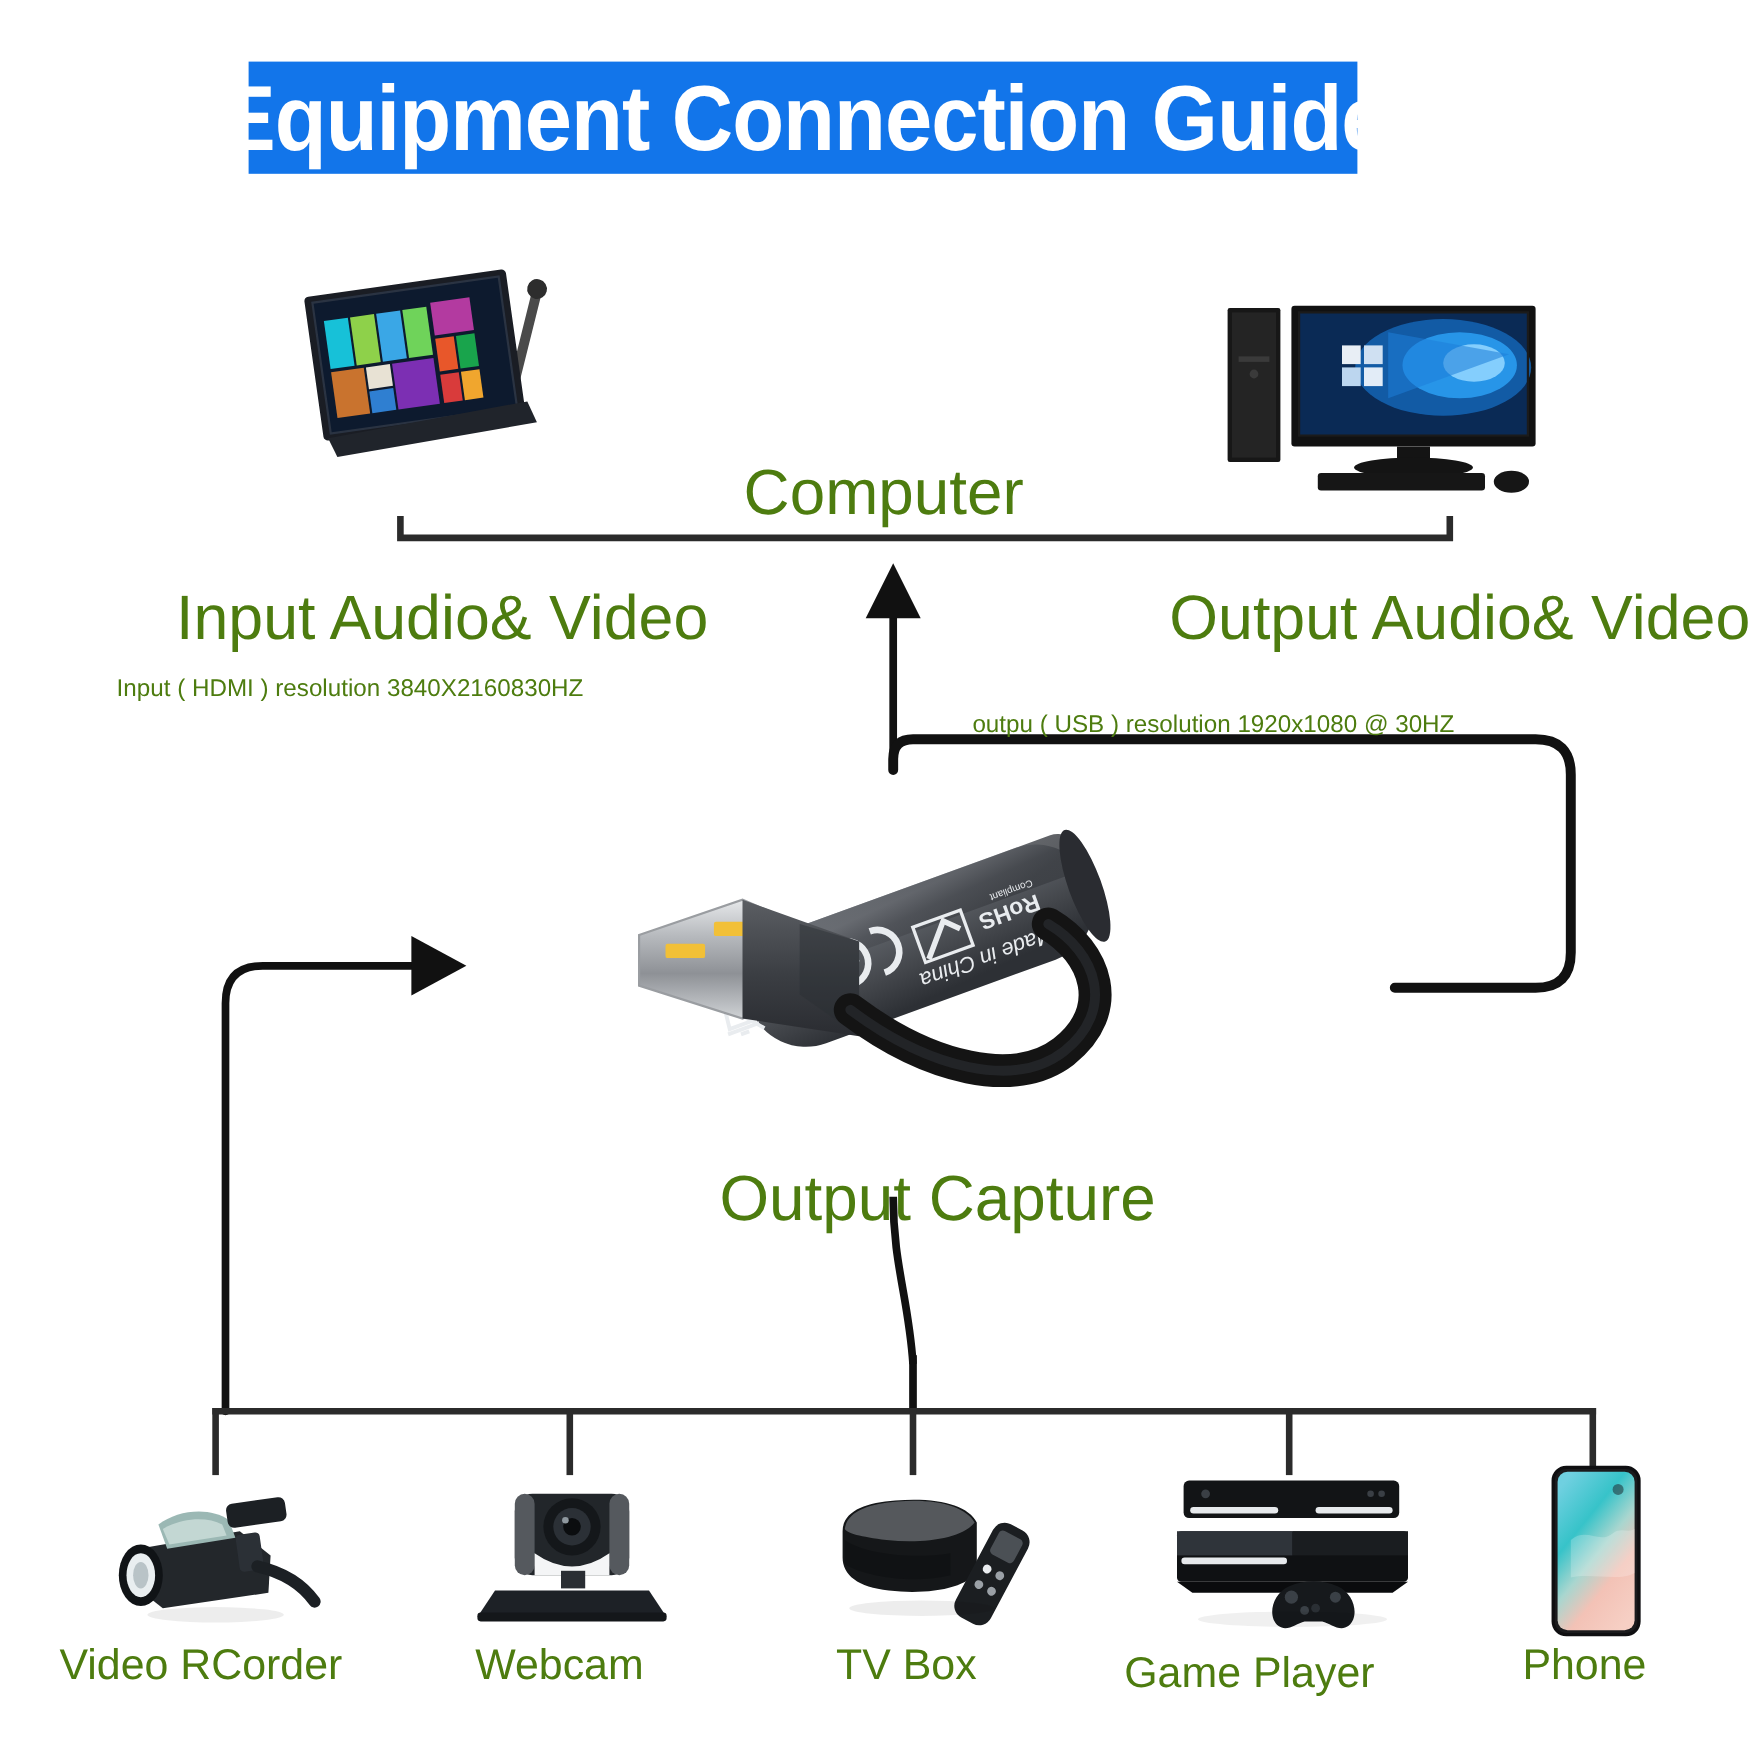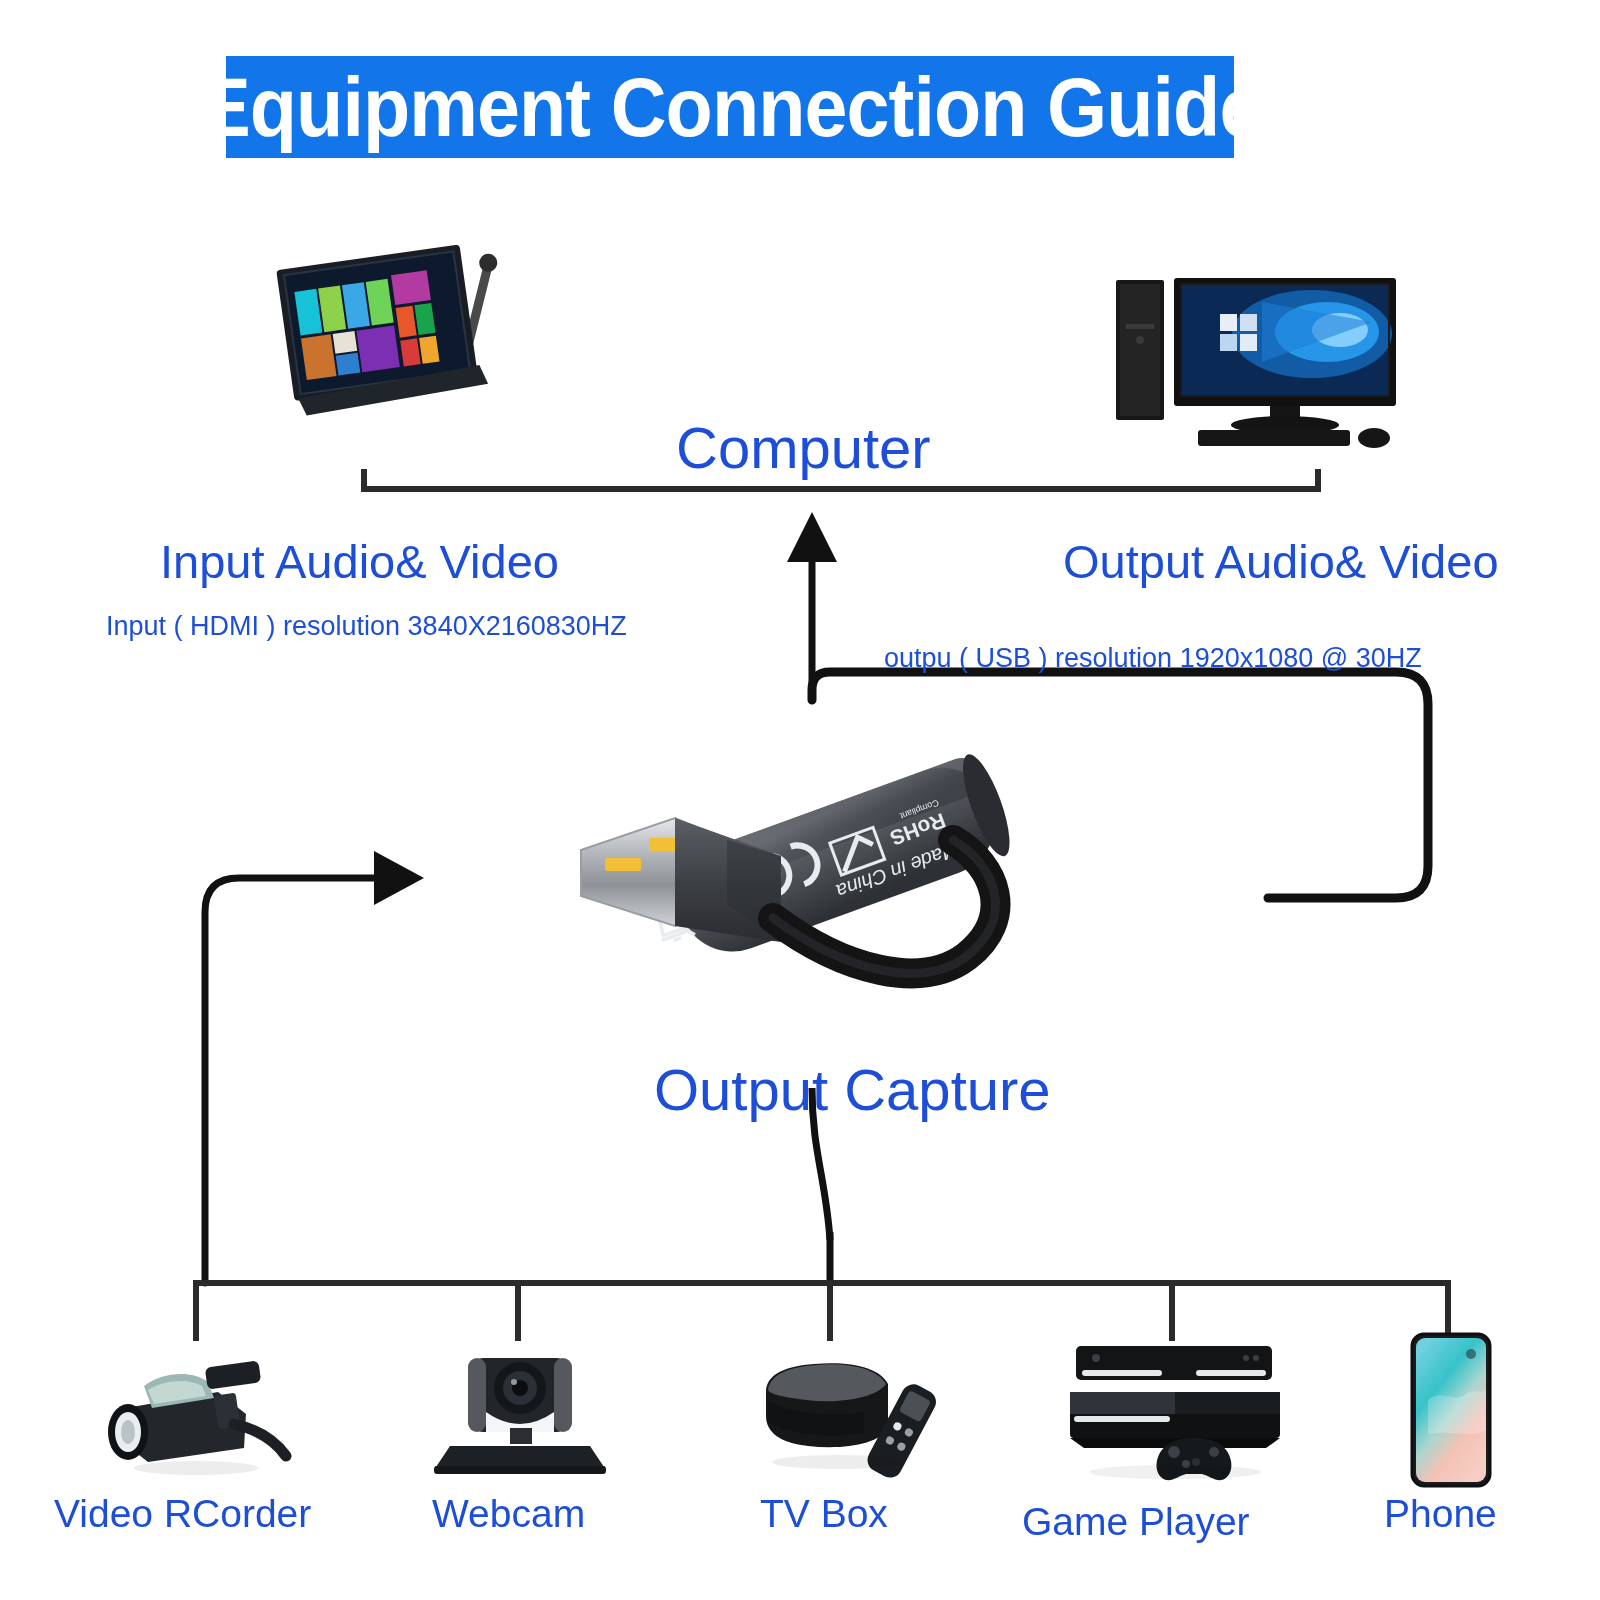--- a/index.html
+++ b/index.html
@@ -9,23 +9,23 @@
   .stage{position:absolute;inset:0;width:1600px;height:1600px;}
 
   
   #title-banner{position:absolute;left:226px;top:56px;width:1008px;height:102px;
       background:#1275ea;display:flex;align-items:center;justify-content:center;}
   #title-text{color:#ffffff;font-size:84px;line-height:84px;font-weight:700;
       letter-spacing:-1px;transform:scaleX(.92);transform-origin:center;
       white-space:nowrap;font-family:"Liberation Sans","DejaVu Sans",sans-serif;}
 
   
-  .lbl{position:absolute;white-space:nowrap;color:#1d4ed8;}
-  .lbl-big{font-size:47px;line-height:50px;}
-  .lbl-small{font-size:27px;line-height:32px;}
+  .lbl{position:absolute;white-space:nowrap;color:#4d7c0f;}
+  .lbl-big{font-size:57px;line-height:50px;}
+  .lbl-small{font-size:22px;line-height:32px;}
   .lbl-dev{font-size:39px;line-height:44px;}
   .lbl-mid{font-size:58px;line-height:60px;}
 
   
   #wires{position:absolute;left:0;top:0;width:1600px;height:1600px;}
 
   
   #tablet-device{position:absolute;left:268px;top:228px;width:250px;height:190px;}
   
   #desktop-device{position:absolute;left:1112px;top:262px;width:290px;height:190px;}

